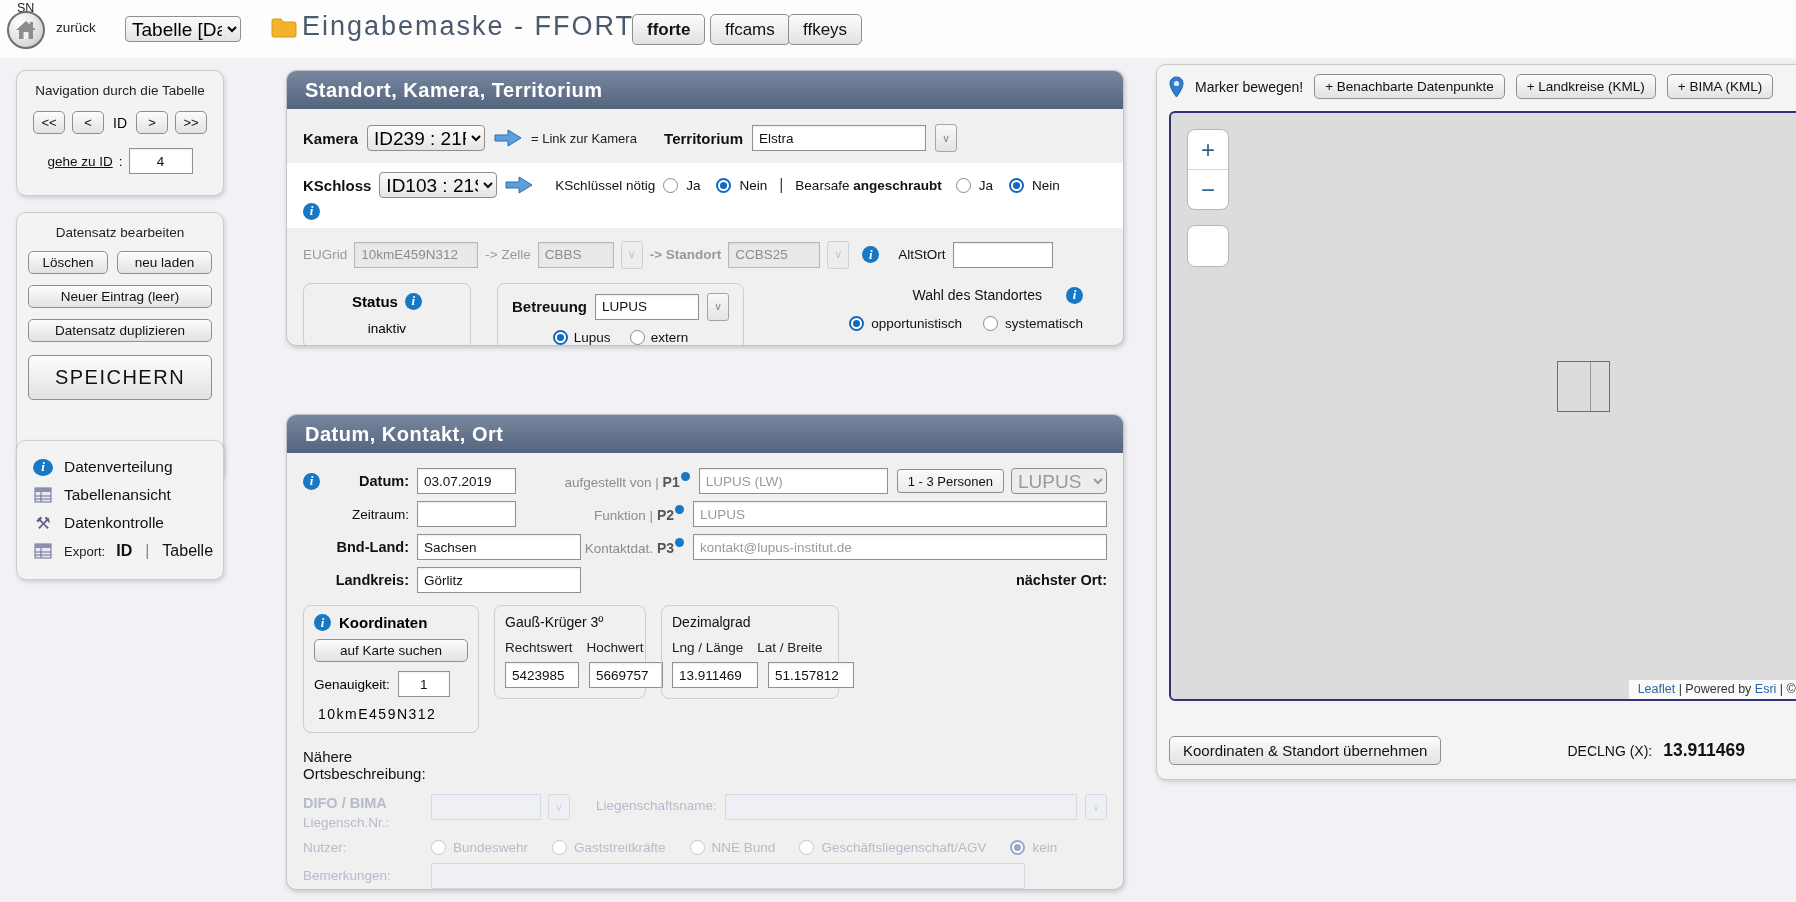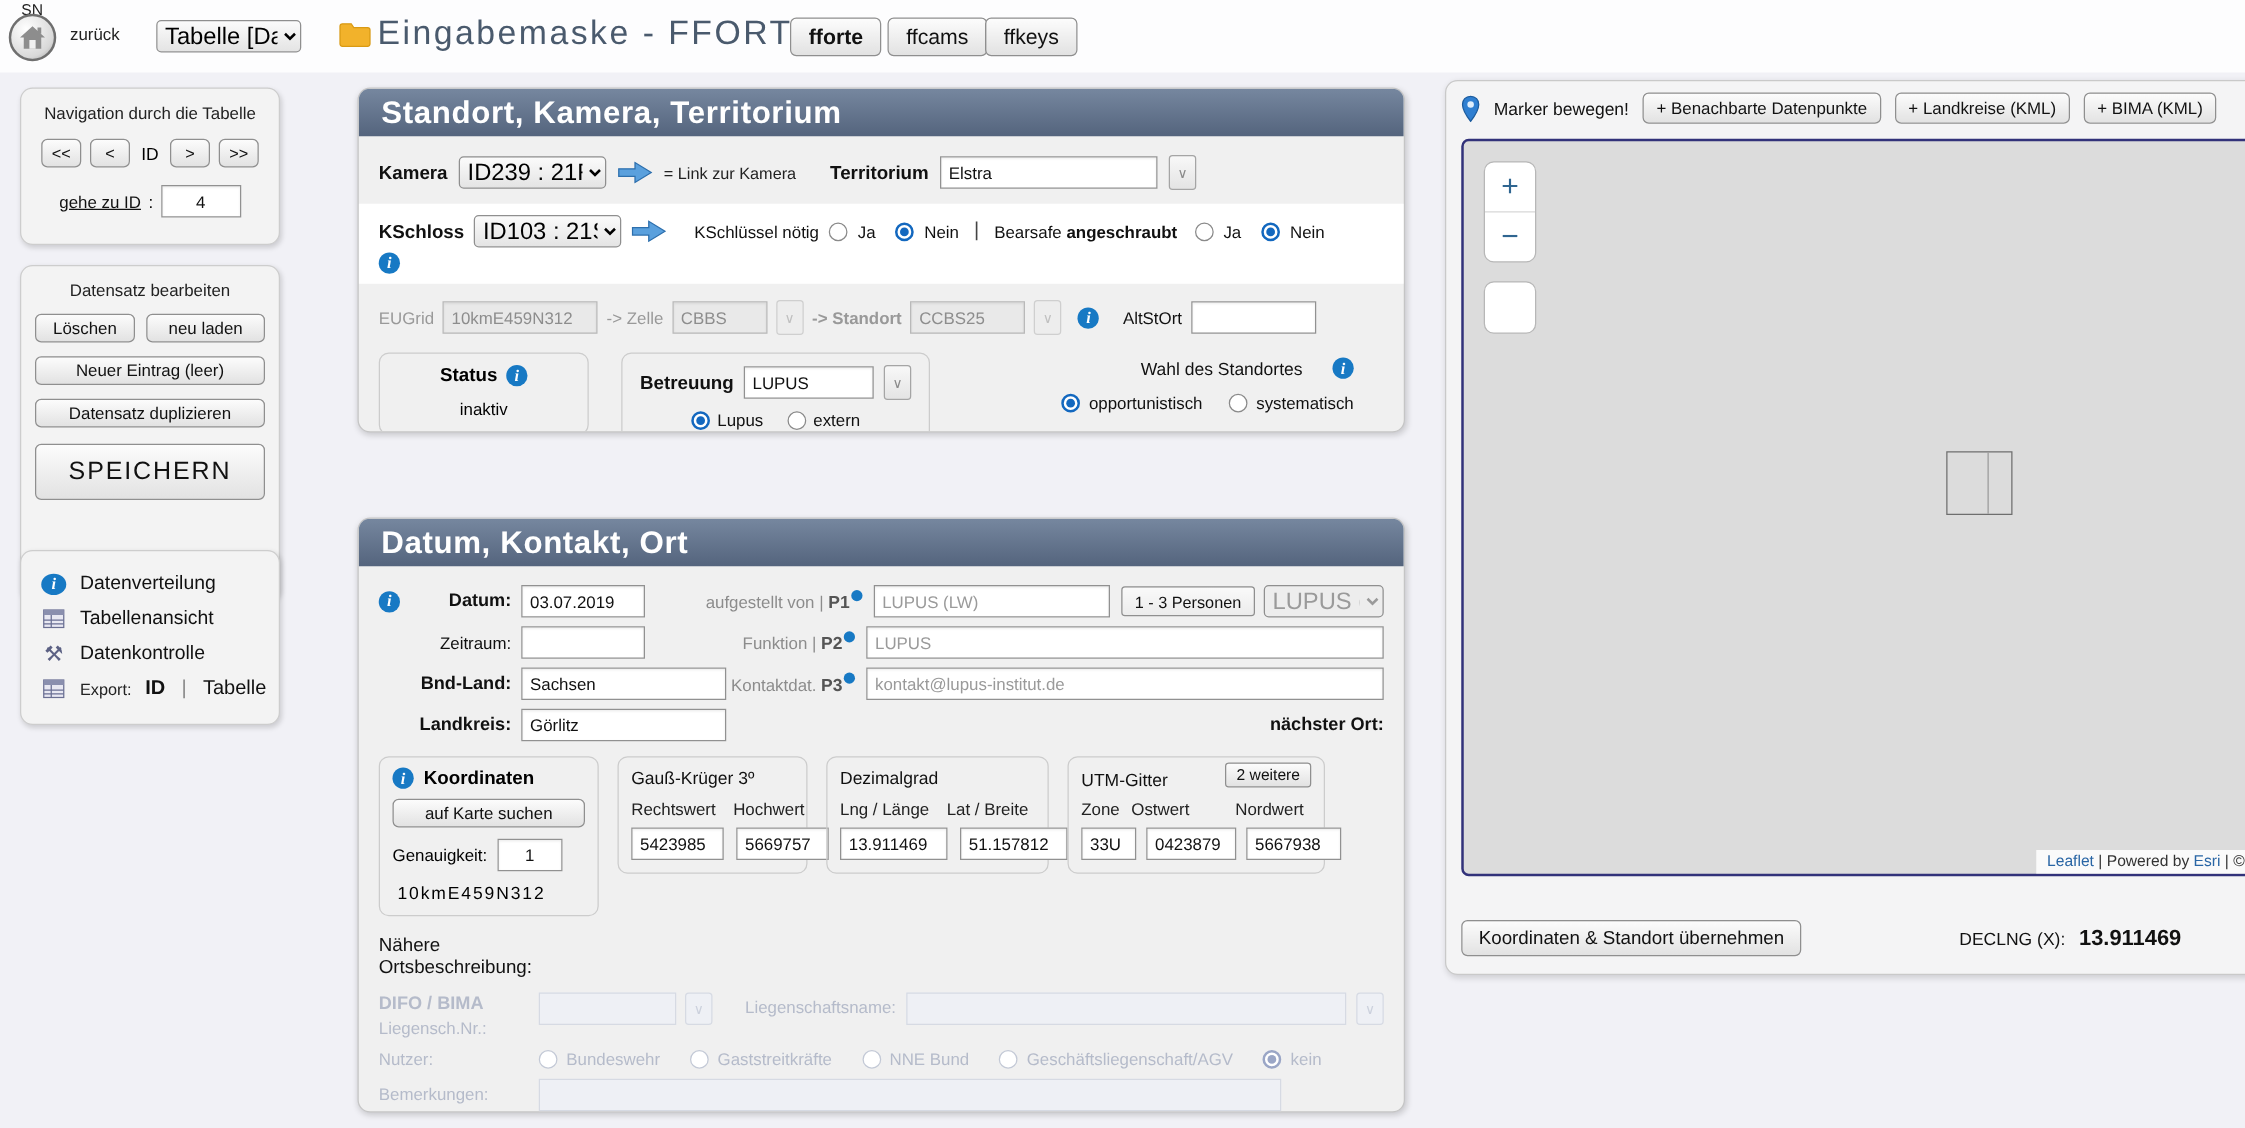--- a/index.html
+++ b/index.html
@@ -73,21 +73,21 @@
   .link-row .lk{font-size:15.5px;color:#111;}
   .icn{width:20px;display:inline-flex;justify-content:center;flex:none;}
   .tools-glyph{font-size:17px;color:#5c6184;}
   .export-pre{font-size:13px;color:#222;}
   .export-big{font-size:16px;color:#111;}
   .export-sep{color:#888;margin:0 2px;}
 
   
   .panel{position:absolute;left:286px;width:838px;background:#f0f0f0;border:1px solid #c5c5c5;
        border-radius:10px;box-shadow:1px 2px 5px rgba(0,0,0,.18);box-sizing:border-box;overflow:hidden;}
-  .panel-header{height:38px;background:linear-gradient(#76879f,#54647d);color:#fff;font-size:25px;
+  .panel-header{height:38px;background:linear-gradient(#76879f,#54647d);color:#fff;font-size:20px;
        font-weight:bold;display:flex;align-items:center;padding:0 18px;letter-spacing:.5px;}
   .standort-panel{top:70px;height:276px;}
   .datum-panel{top:414px;height:476px;}
 
   .row-kamera{display:flex;align-items:center;gap:9px;padding:15px 16px 9px;}
   .blbl{font-size:15px;font-weight:bold;color:#111;}
   .link-note{font-size:13px;color:#222;}
   .terr-group{margin-left:auto;display:flex;align-items:center;gap:9px;margin-right:150px;}
   .terr-group input{width:160px;}
 
@@ -464,36 +464,20 @@
         <div class="ktitle">Dezimalgrad</div>
         <div class="klabels">
             <span>Lng / Länge</span>
             <span>Lat / Breite</span>
           </div>
         <div class="kinputs">
           <input class="fld" value="13.911469" style="">
           <input class="fld" value="51.157812" style="">
         </div>
       </div>
-      <div class="kbox boxD">
-        <div class="kD-head">
-          <span class="ktitle">UTM-Gitter</span>
-          <button class="btn kD-more">2 weitere</button>
-        </div>
-        <div class="klabels">
-            <span>Zone</span>
-            <span>Ostwert</span>
-            <span>Nordwert</span>
-          </div>
-        <div class="kinputs">
-          <input class="fld kD-zone" value="33U" style="">
-          <input class="fld kD-ost" value="0423879" style="">
-          <input class="fld kD-nord" value="5667938" style="">
-        </div>
-      </div>
     </div>
 
     <div class="orts-row">
       <span class="orts-label">Nähere Ortsbeschreibung:</span>
     </div>
 
     <div class="difo">
       <div class="dl1">
         <span class="difo-labels">
           <span class="difo-bold">DIFO / BIMA</span><br>

